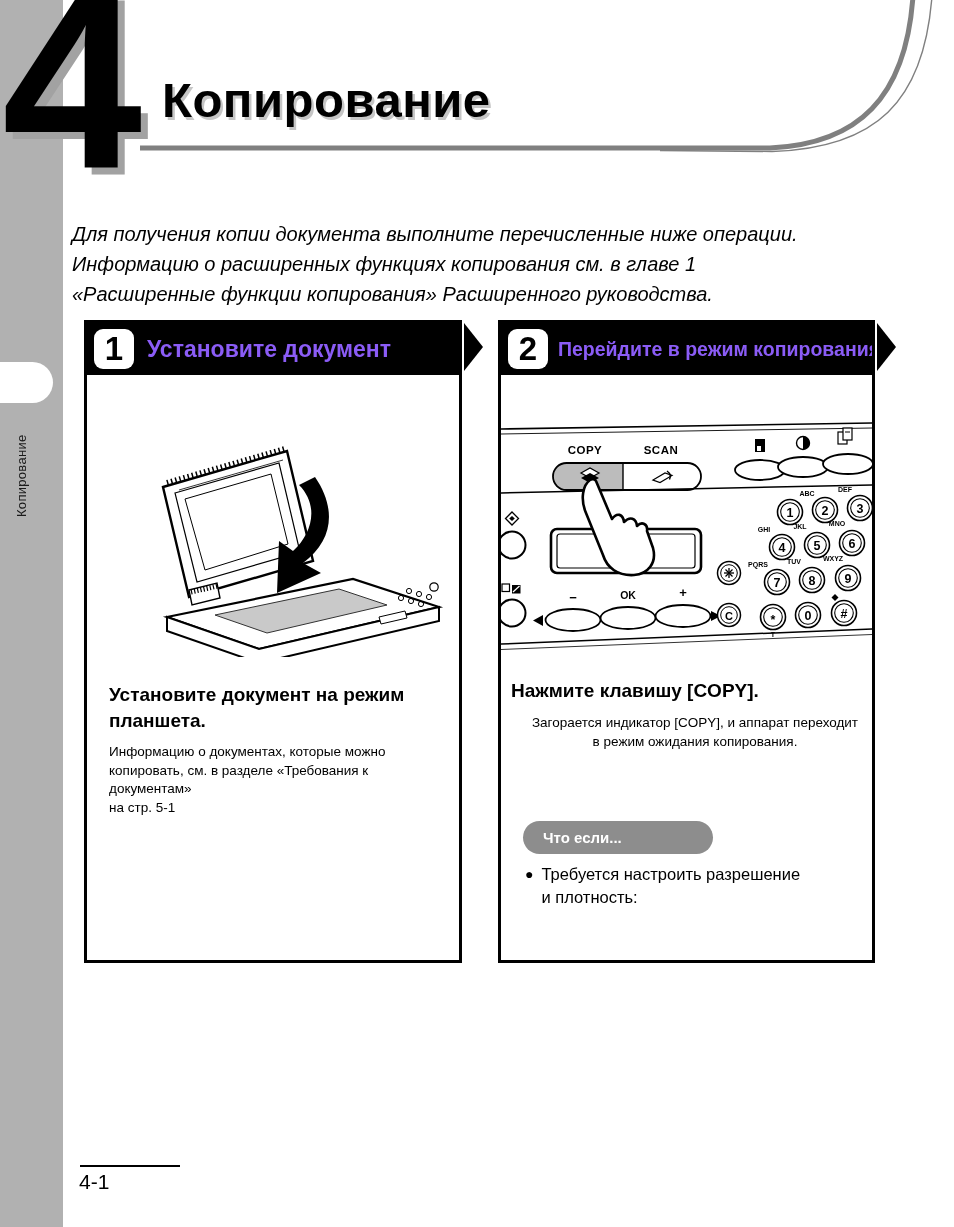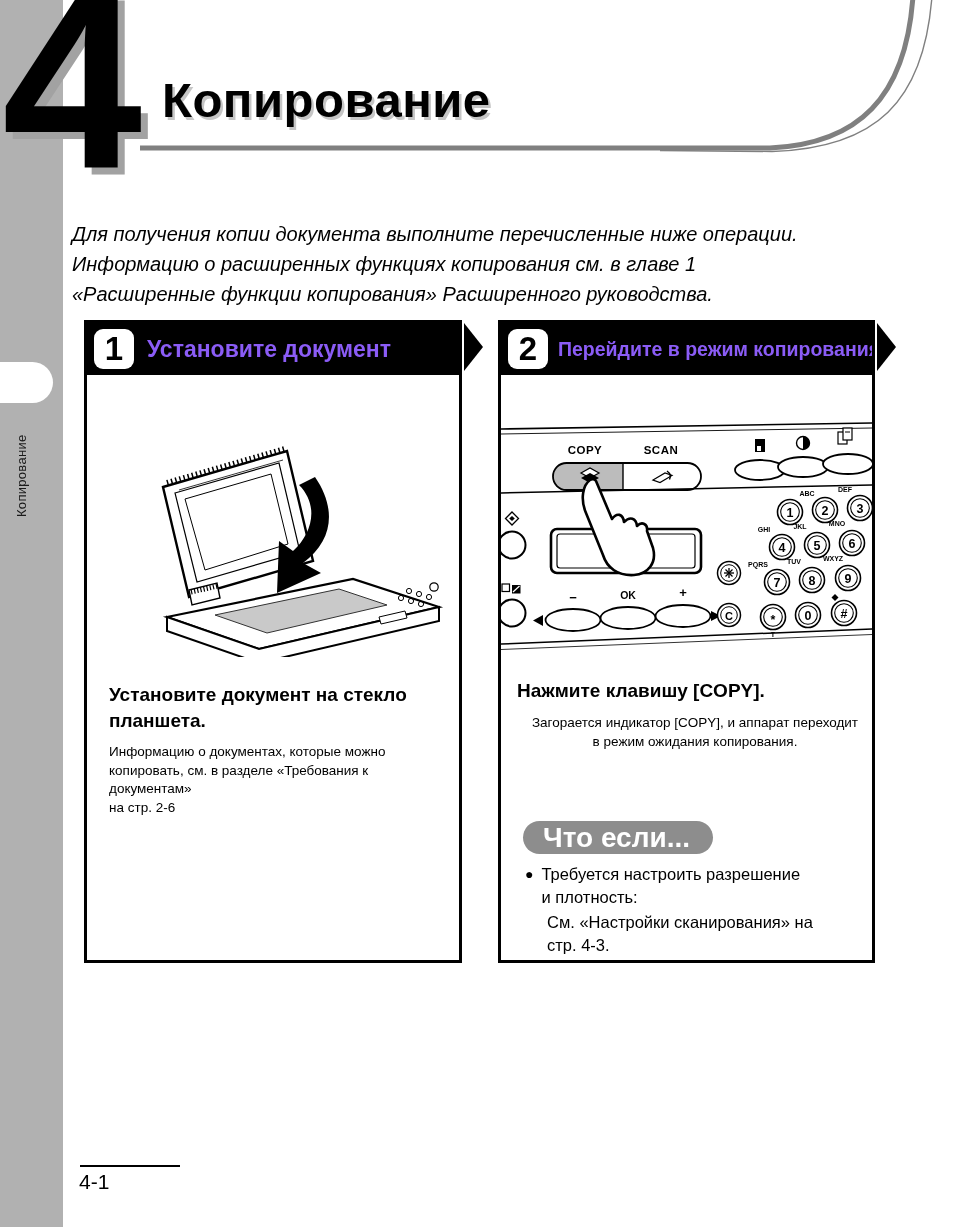--- a/index.html
+++ b/index.html
@@ -29,26 +29,26 @@
         display:flex;align-items:center;justify-content:center;font-size:33px;font-weight:bold;color:#000;}
   .step-title{color:#8b5cf6;font-weight:bold;margin-left:13px;font-size:23px;white-space:nowrap;}
   .step2 .step-title{font-size:19.5px;margin-left:10px;}
   .arrow{position:absolute;top:323px;width:19px;height:48px;background:#000;
         clip-path:polygon(0 0,100% 50%,0 100%);}
   .arrow1{left:464px;} .arrow2{left:877px;}
   .illu{display:block;}
   .scanner-illu{margin:16px auto 0;}
   .panel-illu{margin:26px 0 0 0;}
   .caption{margin:25px 0 0 22px;font-size:19px;font-weight:bold;line-height:26px;white-space:pre-line;}
-  .step2 .caption{margin-left:16px;}
+  .step2 .caption{margin-left:10px;}
   .note{margin:9px 0 0 22px;width:342px;font-size:13.5px;line-height:18.5px;white-space:pre-line;}
   .step2 .note{margin-left:24px;width:340px;line-height:19px;text-align:center;}
   
   .whatif-badge{margin:70px 0 0 22px;width:170px;height:33px;background:#8d8d8d;border-radius:17px;
-        color:#fff;font-size:28px;font-weight:bold;display:flex;align-items:center;padding-left:20px;}
+        color:#fff;font-size:15px;font-weight:bold;display:flex;align-items:center;padding-left:20px;}
   .bullet-row{margin:9px 0 0 24px;display:flex;}
   .bullet-dot{font-size:14px;line-height:23px;margin-right:8px;}
   .bullet-bold{font-size:16.5px;font-weight:normal;line-height:23px;white-space:pre-line;}
   .bullet-text{font-size:16.5px;line-height:23px;white-space:pre-line;margin:2px 0 0 46px;}
   
   .footer-line{position:absolute;left:80px;top:1165px;width:100px;height:2px;background:#000;}
   .page-num{position:absolute;left:79px;top:1170px;font-size:21px;text-align:center;}
   svg text{font-family:"Liberation Sans",sans-serif;}
 </style>
 </head>
@@ -101,25 +101,25 @@
       <circle cx="310" cy="210" r="2.6" fill="none" stroke="#000" stroke-width="1"></circle>
       <circle cx="320" cy="213" r="2.6" fill="none" stroke="#000" stroke-width="1"></circle>
       <circle cx="308" cy="200" r="2.6" fill="none" stroke="#000" stroke-width="1"></circle>
       <circle cx="318" cy="203" r="2.6" fill="none" stroke="#000" stroke-width="1"></circle>
       <circle cx="328" cy="206" r="2.6" fill="none" stroke="#000" stroke-width="1"></circle>
       <circle cx="333" cy="196" r="4.2" fill="none" stroke="#000" stroke-width="1.2"></circle>
 
       <path d="M214,86 C236,118 232,150 202,172 L220,182 L176,202 L178,150 L192,160 C212,142 218,114 198,94 Z" fill="#000"></path>
     </svg>
 
-    <div class="caption">Установите документ на стекло
+    <div class="caption">Установите документ на режим
 планшета.</div>
     <div class="note">Информацию о документах, которые можно
 копировать, см. в разделе «Требования к документам»
-на стр. 2-6</div>
+на стр. 5-1</div>
   </div>
   <div class="arrow arrow1"></div>
 
   <div class="step-box step2">
     <div class="step-header">
       <div class="step-num">2</div>
       <div class="step-title">Перейдите в режим копирования</div>
     </div>
 
     <svg class="illu panel-illu" width="371" height="252" viewBox="0 0 371 252">
@@ -290,20 +290,18 @@
     <div class="caption">Нажмите клавишу [COPY].</div>
     <div class="note">Загорается индикатор [COPY], и аппарат переходит
 в режим ожидания копирования.</div>
 
     <div class="whatif-badge">Что если...</div>
     <div class="bullet-row">
       <span class="bullet-dot">●</span>
       <span class="bullet-bold">Требуется настроить разрешение
 и плотность:</span>
     </div>
-    <div class="bullet-text">См. «Настройки сканирования» на
-стр. 4-3.</div>
   </div>
   <div class="arrow arrow2"></div>
 
   <div class="footer-line"></div>
   <div class="page-num">4-1</div>
 </div>
 
 </body></html>

